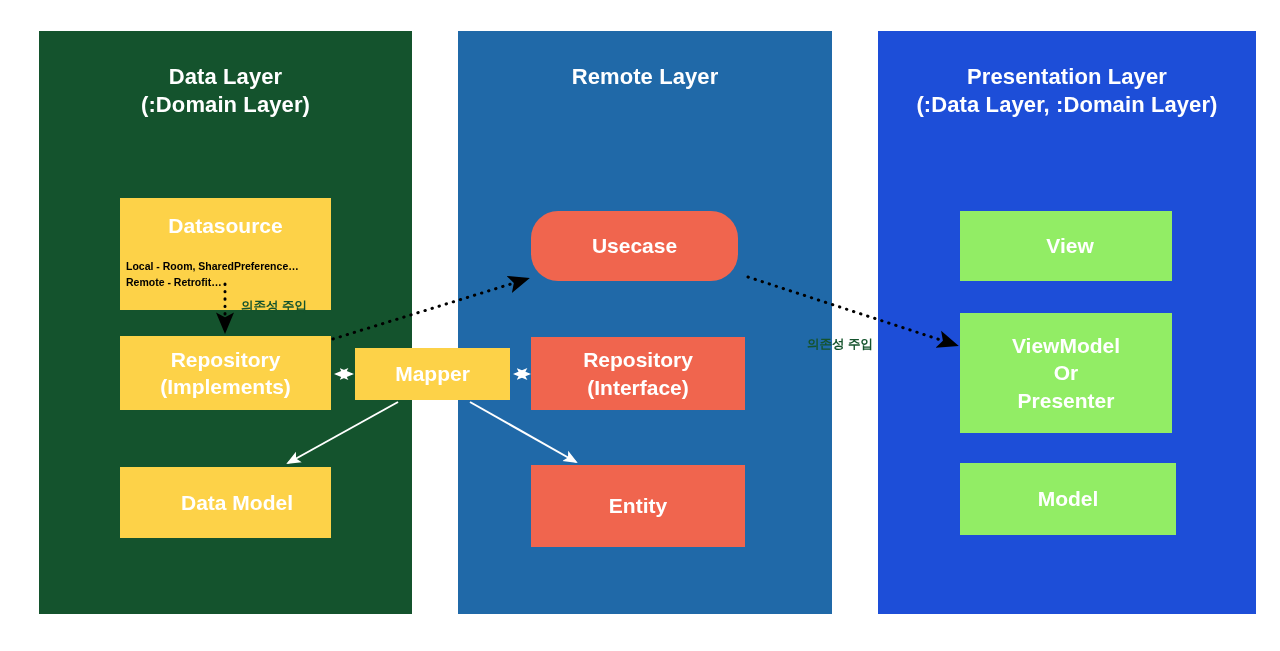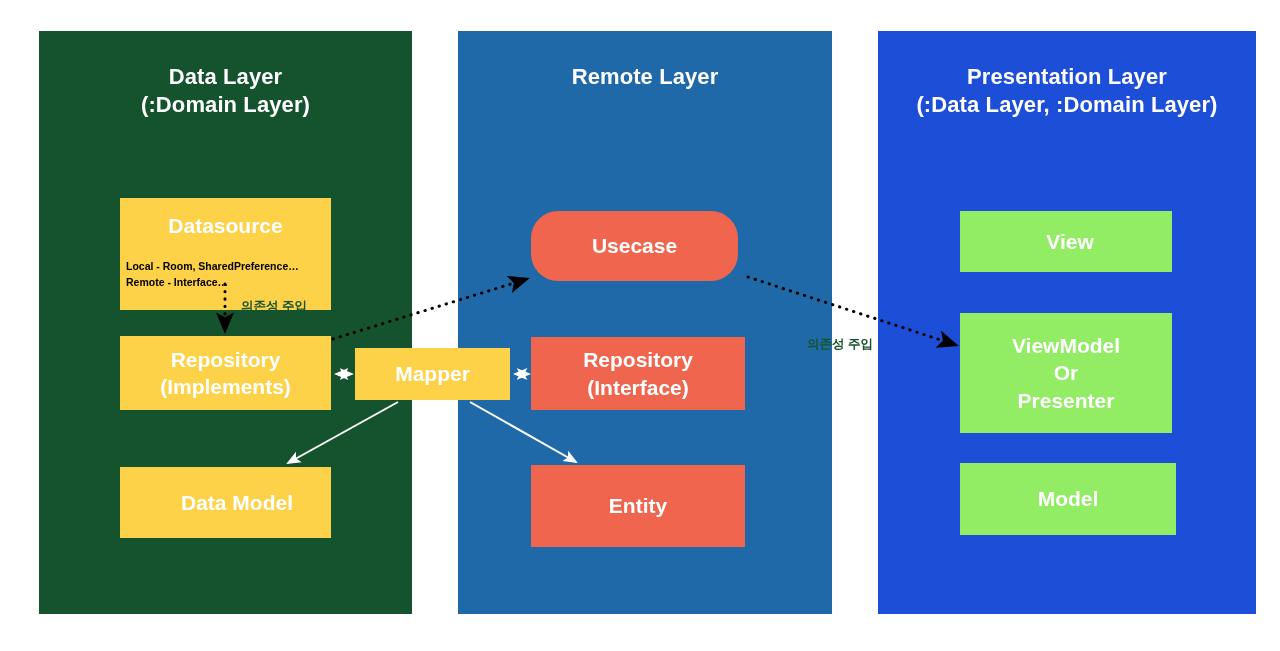--- a/index.html
+++ b/index.html
@@ -148,21 +148,21 @@
     <line x1="515" y1="374" x2="529" y2="374" stroke="#FFFFFF" stroke-width="2" marker-start="url(#arrow-white-start)" marker-end="url(#arrow-white-end)"></line>
 
     <line x1="398" y1="402" x2="288" y2="463" stroke="#FFFFFF" stroke-width="2" marker-end="url(#arrow-white-end)"></line>
 
     <line x1="470" y1="402" x2="576" y2="462" stroke="#FFFFFF" stroke-width="2" marker-end="url(#arrow-white-end)"></line>
   </svg>
 
   <div class="node yellow" id="node-datasource" style="left:120px; top:166px; width:211px; height:112px;margin-top:32px;">
     <div class="node-title">Datasource</div>
     <div class="node-detail">Local - Room, SharedPreference…
-Remote - Interface…</div>
+Remote - Retrofit…</div>
   </div>
 
   <div class="node yellow" style="left:120px; top:336px; width:211px; height:74px;">
     <div>Repository
 (Implements)</div>
   </div>
 
   <div class="node yellow" style="left:120px; top:467px; width:211px; height:71px;padding-left:23px;">
     <div>Data Model</div>
   </div>
@@ -177,21 +177,21 @@
 
   <div class="node red" style="left:531px; top:337px; width:214px; height:73px;">
     <div>Repository
 (Interface)</div>
   </div>
 
   <div class="node red" style="left:531px; top:465px; width:214px; height:82px;">
     <div>Entity</div>
   </div>
 
-  <div class="node green" style="left:960px; top:211px; width:212px; height:61px;padding-left:8px;">
+  <div class="node green" style="left:960px; top:211px; width:212px; height:70px;padding-left:8px;">
     <div>View</div>
   </div>
 
   <div class="node green" style="left:960px; top:313px; width:212px; height:120px;">
     <div>ViewModel
 Or
 Presenter</div>
   </div>
 
   <div class="node green" style="left:960px; top:463px; width:216px; height:72px;">

